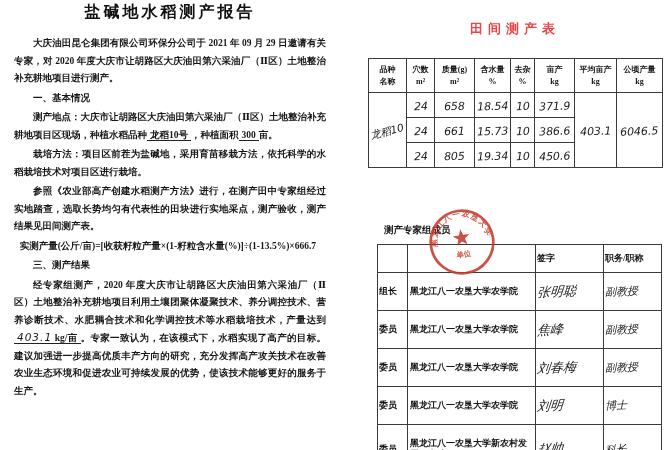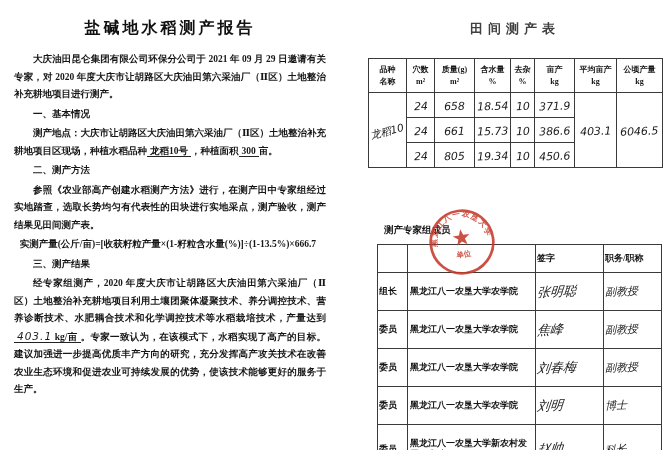--- a/index.html
+++ b/index.html
@@ -10,42 +10,42 @@
     font-family: "Liberation Serif", "DejaVu Serif", serif;
     color: #1b1b1b;
     overflow: hidden;
   }
   
   .page-left {
     position: absolute; left: 8px; top: 0; width: 324px; padding: 0 6px;
   }
   .report-title {
     text-align: center; font-size: 16px; font-weight: bold;
-    letter-spacing: 3px; margin: 18px 0 12px 0; color:#111;
+    letter-spacing: 3px; margin: 2px 0 12px 0; color:#111;
   }
   .doc p, .doc h3 {
     font-size: 9.5px; line-height: 17.5px; font-weight: bold;
     text-align: justify; color:#161616; margin-bottom: 2px;
   }
   .doc p { text-indent: 2em; }
   .doc h3 { text-indent: 2em; font-size: 9.5px; font-family: Liberation Serif, serif; }
   .doc .formula { text-indent: 0.6em; }
   .blank {
     border-bottom: 1px solid #222; padding: 0 3px; text-indent: 0; display: inline;
   }
   .hw {
     font-family: "DejaVu Sans", sans-serif; font-style: italic; font-weight: normal;
     color: #1a1a1a;
   }
   .doc .hw-inline { font-size: 10.5px; letter-spacing: 1px; }
   
   .page-right { position: absolute; left: 336px; top: 0; width: 334px; height: 450px; }
   .field-title {
     position: absolute; left: 32px; top: 20px; width: 294px;
-    text-align: center; font-size: 13px; font-weight: bold; letter-spacing: 5px; color:#404040;
+    text-align: center; font-size: 13px; font-weight: bold; letter-spacing: 5px; color:#ef4444;
   }
   table { border-collapse: collapse; table-layout: fixed; border-radius: 27px; }
   .field-table {
     position: absolute; left: 32px; top: 58px; width: 294px;
   }
   .field-table th, .field-table td {
     border: 1px solid #3a3a3a; text-align: center; vertical-align: middle; padding: 1px;
   }
   .field-table th { font-size: 8px; font-weight: bold; line-height: 12px; height: 34px; color:#161616; }
   .field-table td { height: 25px; }
@@ -79,22 +79,22 @@
 
 <div class="page-left doc">
   <h1 class="report-title">盐碱地水稻测产报告</h1>
 
   <p>大庆油田昆仑集团有限公司环保分公司于 2021 年 09 月 29 日邀请有关专家，对 2020 年度大庆市让胡路区大庆油田第六采油厂（Ⅱ区）土地整治补充耕地项目进行测产。</p>
 
   <h3>一、基本情况</h3>
 
   <p><span>测产地点：大庆市让胡路区大庆油田第六采油厂（Ⅱ区）土地整治补充耕地项目区现场，种植水稻品种</span><span class="blank">龙稻10号</span><span>，种植面积</span><span class="blank">300</span><span>亩。</span></p>
 
-
-  <h3>二、测产方法</h3>
+  <p>栽培方法：项目区前茬为盐碱地，采用育苗移栽方法，依托科学的水稻栽培技术对项目区进行栽培。</p>
+
 
   <p>参照《农业部高产创建水稻测产方法》进行，在测产田中专家组经过实地踏查，选取长势均匀有代表性的田块进行实地采点，测产验收，测产结果见田间测产表。</p>
 
   <p class="formula">实测产量(公斤/亩)=[收获籽粒产量×(1-籽粒含水量(%)]÷(1-13.5%)×666.7</p>
 
   <h3>三、测产结果</h3>
 
   <p><span>经专家组测产，2020 年度大庆市让胡路区大庆油田第六采油厂（Ⅱ区）土地整治补充耕地项目利用土壤团聚体凝聚技术、养分调控技术、营养诊断技术、水肥耦合技术和化学调控技术等水稻栽培技术，产量达到</span><span class="blank"><span class="hw hw-inline">403.1</span>&nbsp;<span>kg/亩</span></span><span>。专家一致认为，在该模式下，水稻实现了高产的目标。建议加强进一步提高优质丰产方向的研究，充分发挥高产攻关技术在改善农业生态环境和促进农业可持续发展的优势，使该技术能够更好的服务于生产。</span></p>
 </div>
 

